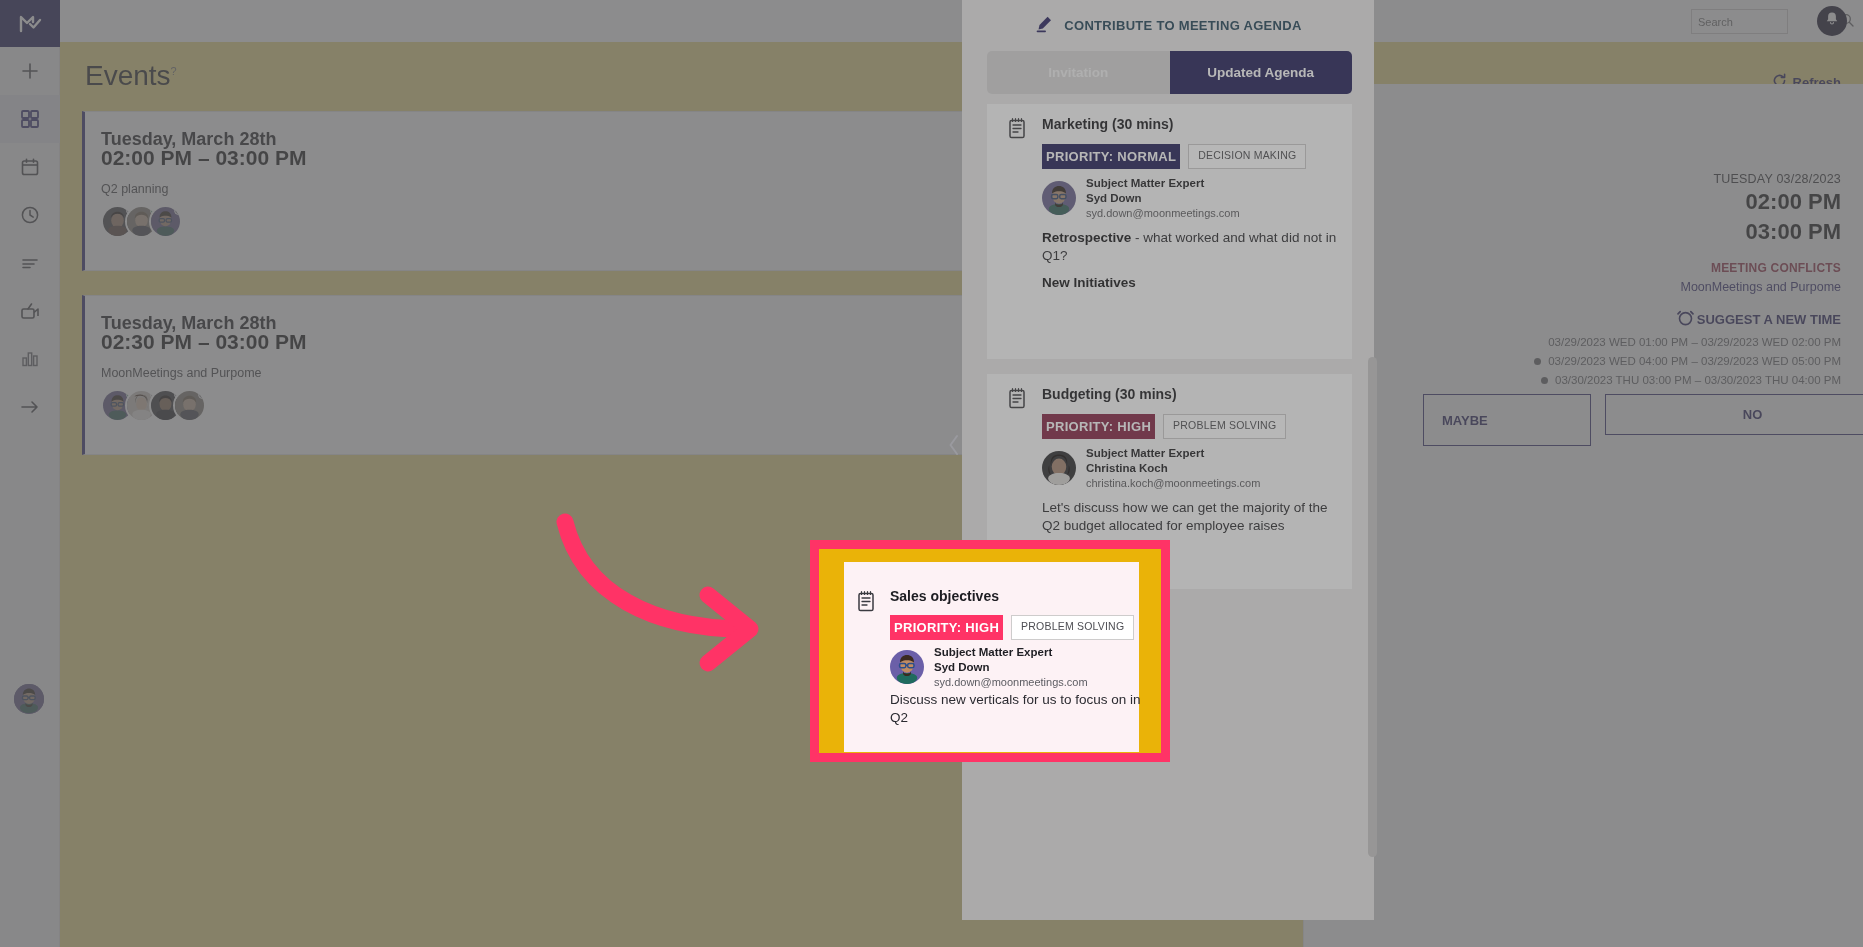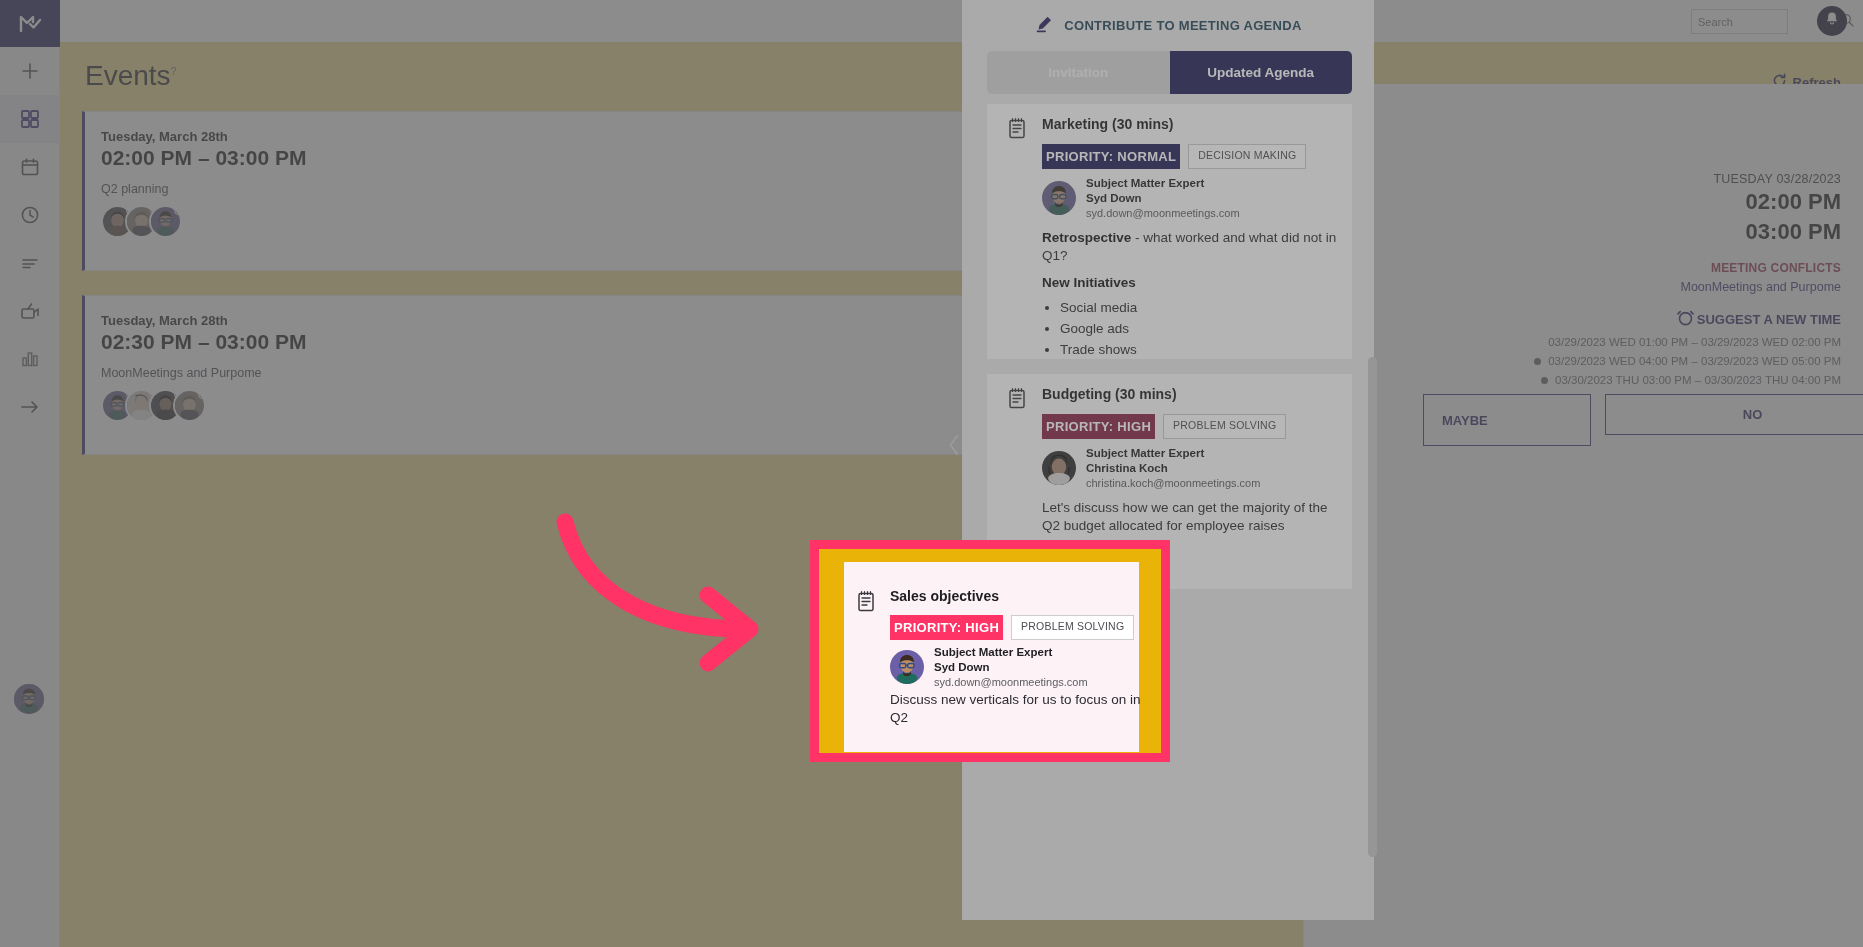--- a/index.html
+++ b/index.html
@@ -73,21 +73,21 @@
     position:absolute; right:22px; top:31px;
     color:#2a1f8f; font-size:13px; font-weight:bold;
     display:flex; align-items:center; gap:6px;
   }
 
   
   .evcard {
     position:absolute; left:22px; width:1760px;
     background:#fff; border:1px solid #eceaea; border-left:3px solid #3b2fa8;
   }
-  .ev-date { position:absolute; left:16px; top:17px; font-size:13px; font-weight:bold; color:#26262a; }
+  .ev-date { position:absolute; left:16px; top:17px; font-size:18px; font-weight:bold; color:#26262a; }
   .ev-time { position:absolute; left:16px; top:34px; font-size:21px; font-weight:bold; color:#1d1d20; }
   .ev-sub  { position:absolute; left:16px; top:70px; font-size:12.5px; color:#4a4a50; }
   .ev-menu {
     position:absolute; right:26px; top:19px; width:25px; height:25px;
     border-radius:50%; border:1.6px solid #3a2fa0;
     display:flex; align-items:center; justify-content:center; gap:2.5px;
   }
   .ev-menu i { width:3.6px; height:3.6px; border-radius:50%; background:#3a2fa0; display:block; }
   .avatars { position:absolute; left:16px; top:93px; display:flex; }
   .av { width:33px; height:33px; border-radius:50%; margin-right:-9px; position:relative; border:2px solid #fff; overflow:hidden; }
@@ -462,25 +462,20 @@
           </svg></span>
       <span class="r">
         <span class="role" style="display:block">Subject Matter Expert</span>
         <span class="nm" style="display:block">Syd Down</span>
         <span class="em" style="display:block">syd.down@moonmeetings.com</span>
       </span>
     </div>
     <div class="abody" style="top:125px">
       <div><b>Retrospective</b><span> - what worked and what did not in Q1?</span></div>
       <div style="margin-top:9px"><b>New Initiatives</b></div>
-      <ul>
-        <li>Social media</li>
-        <li>Google ads</li>
-        <li>Trade shows</li>
-      </ul>
     </div>
   </div>
 
   <div class="acard" style="top:374px; height:215px;">
     <span class="ic"><svg width="20" height="22" viewBox="0 0 20 22">
           <rect x="3" y="3.5" width="14" height="17" rx="1.6" fill="none" stroke="#3a3a40" stroke-width="1.5"></rect>
           <path d="M6 8h8M6 11.5h8M6 15h5" stroke="#3a3a40" stroke-width="1.3" stroke-linecap="round"></path>
           <path d="M5.5 1.5v3M8.5 1.5v3M11.5 1.5v3M14.5 1.5v3" stroke="#3a3a40" stroke-width="1.2" stroke-linecap="round"></path>
         </svg></span>
     <div class="ttl">Budgeting (30 mins)</div>

